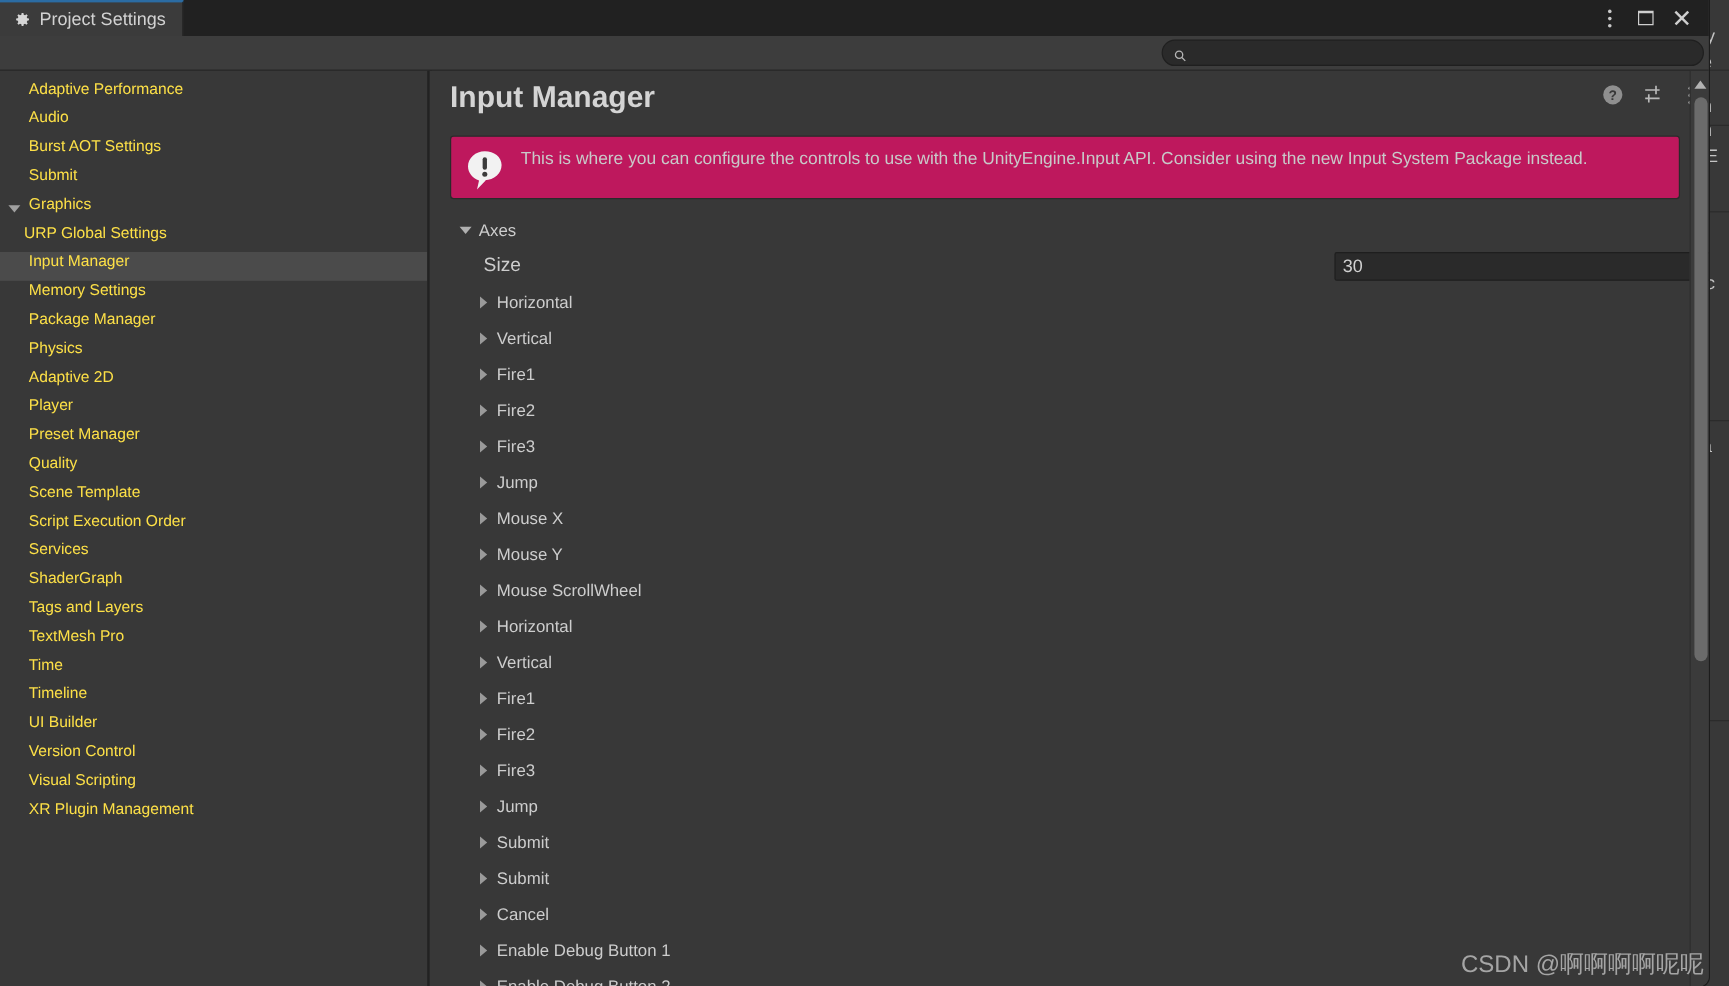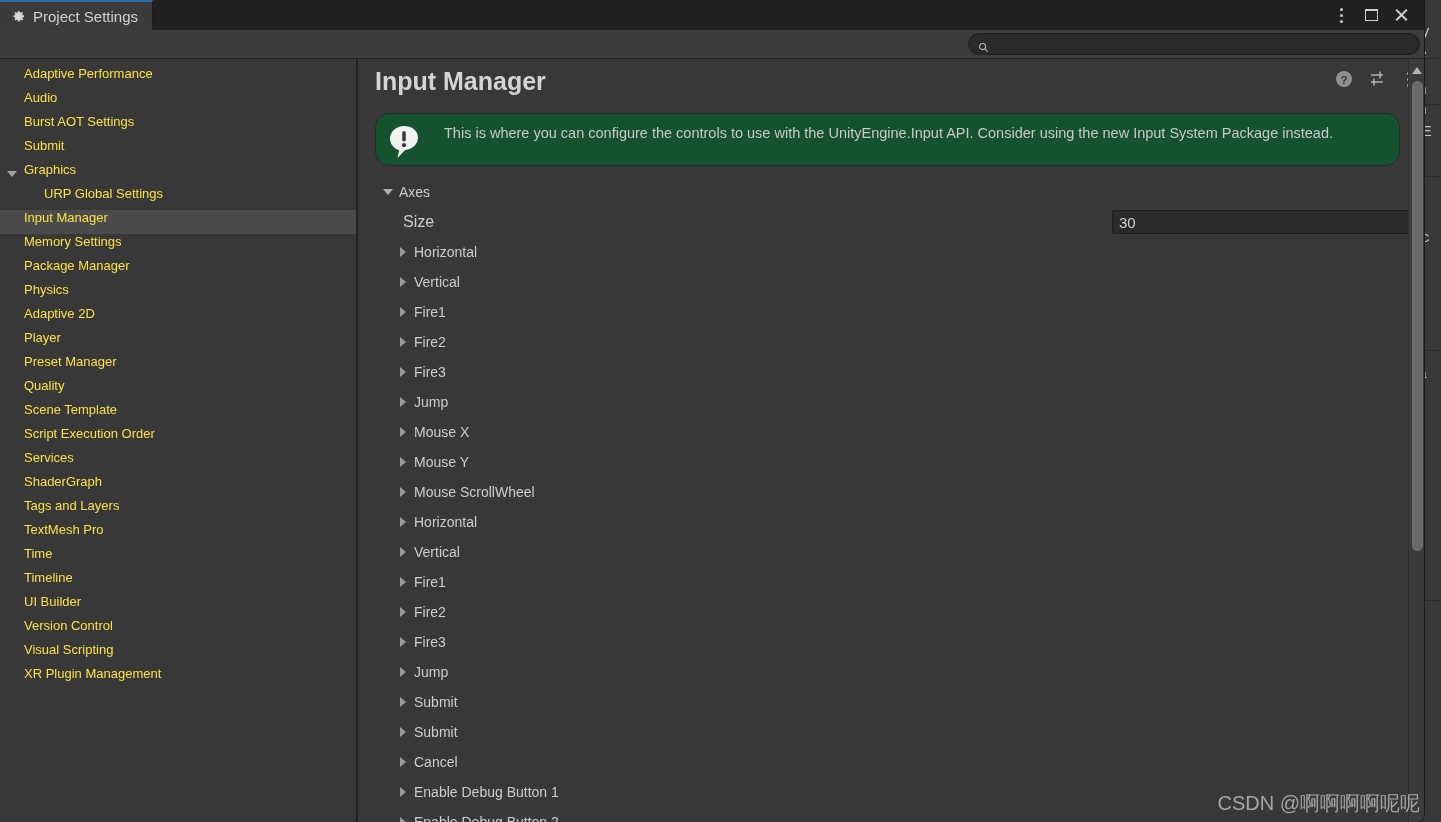--- a/index.html
+++ b/index.html
@@ -86,21 +86,21 @@
   
   .sidebar {
     position: absolute; top: 59px; left: 0; width: 358px; height: 763px;
     background: #383838; border-right: 2px solid #222;
     overflow: hidden; padding-top: 7px;
   }
   .side-item {
     position: relative; height: 24px; display: flex; align-items: flex-start;
     color: #fde047; font-size: 13px; padding-left: 24px;
   }
-  .side-item.child { padding-left: 20px; margin-left: 24px; }
+  .side-item.child { padding-left: 20px; }
   .side-item.selected { background: #4b4b4b; }
   .side-item .tri-down {
     position: absolute; left: 7px; top: 9px;
     width: 0; height: 0; border-left: 5px solid transparent; border-right: 5px solid transparent;
     border-top: 6px solid #a0a0a0;
   }
 
   
   .content {
     position: absolute; top: 59px; left: 360px; width: 1064px; height: 763px;
@@ -115,22 +115,22 @@
   .head-icons {
     position: absolute; right: 10px; top: 11px;
     display: flex; align-items: center; gap: 16px;
   }
   .help-icon, .preset-icon { width: 18px; height: 18px; display: block; }
   .head-dots { display: flex; flex-direction: column; gap: 3px; align-items: center; padding: 0 4px; }
   .head-dots i { width: 3px; height: 3px; background: #b9b9b9; border-radius: 50%; display: block; }
 
   .infobox {
     position: absolute; left: 15px; top: 54px; width: 1025px; height: 53px;
-    background: #14532d; border: 1px solid #2a2a2a; border-radius: 14px;
-    display: flex; align-items: flex-start; padding: 9px 12px 0 10px; gap: 22px;
+    background: #be185d; border: 1px solid #2a2a2a; border-radius: 3px;
+    display: flex; align-items: flex-start; padding: 9px 12px 0 10px; gap: 12px;
   }
   .info-icon { width: 36px; height: 36px; flex: 0 0 36px; margin-top: 1px; }
   .info-text {
     color: #c9c9c9; font-size: 14.5px; line-height: 21px; max-width: 958px;
     font-family: "Liberation Sans", sans-serif;
   }
 
   .axes-root {
     position: absolute; left: 6px; top: 118px; width: 1050px;
   }

